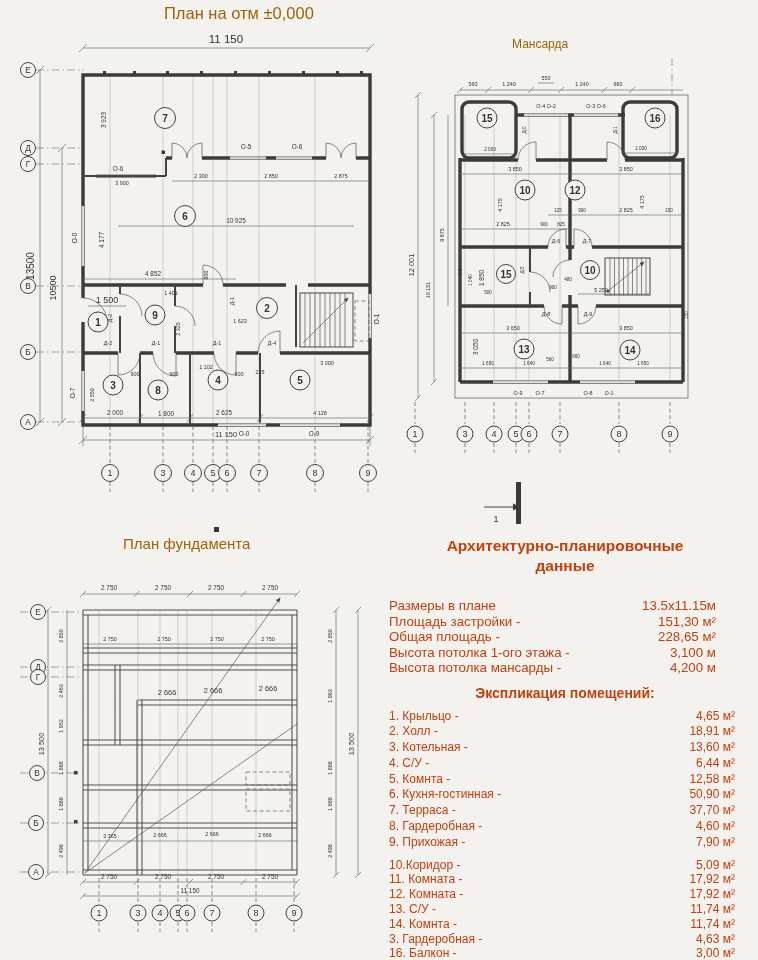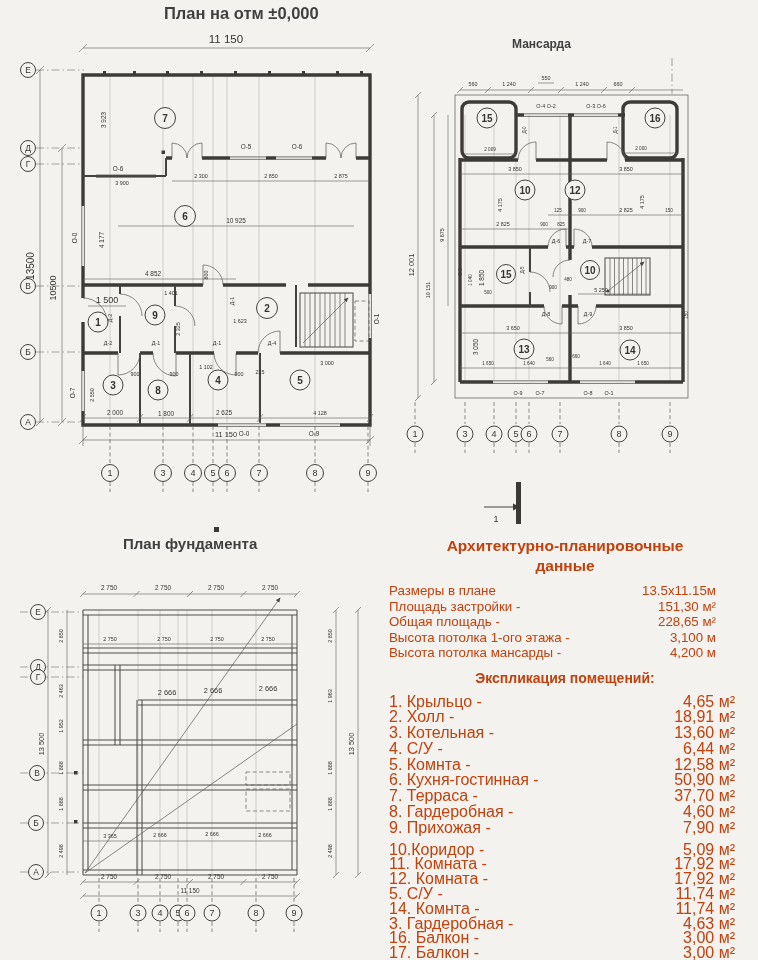--- a/index.html
+++ b/index.html
@@ -1,45 +1,45 @@
 <!DOCTYPE html>
 <html><head>
 <meta charset="utf-8">
 <style>
   html,body{margin:0;padding:0;background:#e8e6e2;}
   .page{position:relative;width:758px;height:960px;background:#f3f2ef;overflow:hidden;
         font-family:"Liberation Sans",sans-serif;color:#2b2926;}
-  .ptitle{position:absolute;font-weight:bold;white-space:nowrap;color:#404040;}
+  .ptitle{position:absolute;font-weight:normal;white-space:nowrap;color:#a16207;}
   svg{position:absolute;overflow:visible;}
   svg text{font-family:"Liberation Sans",sans-serif;fill:#35332f;text-anchor:middle;}
   .t45{font-size:4.6px;} .t5{font-size:5.4px;} .t6{font-size:6.4px;} .t7{font-size:7.4px;}
   .t8{font-size:8.4px;} .t9{font-size:9px;} .t10{font-size:10px;} .t11{font-size:11.5px;}
   .rm{font-size:10px;font-weight:bold;}
   .w3{stroke:#3d3b38;stroke-width:3.4;fill:none;stroke-linecap:butt;}
   .w2{stroke:#44423e;stroke-width:2;fill:none;}
   .w1{stroke:#504e4a;stroke-width:1.05;fill:none;}
   .ln{stroke:#5a5853;stroke-width:0.7;fill:none;}
   .fln{stroke:#9b9995;stroke-width:0.4;fill:none;}
   .dim{stroke:#5d5b56;stroke-width:0.6;fill:none;}
   .dd{stroke:#6e6c68;stroke-width:0.6;stroke-dasharray:8 3 1.5 3;fill:none;}
   .dsh{stroke:#5d5b56;stroke-width:0.7;stroke-dasharray:4 2.6;fill:none;}
   .gap{stroke:#f3f2ef;stroke-width:4.6;fill:none;}
   .win{stroke:#55534e;stroke-width:0.8;fill:none;}
   .bub{fill:#f3f2ef;stroke:#45433f;stroke-width:1;}
   .sq{fill:#3d3b38;}
   
   .info{position:absolute;left:389px;top:536px;width:352px;color:#c2410c;}
   .info-title{font-size:15.5px;font-weight:bold;text-align:center;line-height:20px;}
-  .params{margin-top:7px;}
+  .params{margin-top:22px;}
   .prow{display:flex;font-size:13.3px;line-height:15.5px;}
   .pval{margin-left:auto;padding-right:25px;white-space:nowrap;}
   .expl{margin-top:9px;font-weight:bold;font-size:14px;text-align:center;}
   .rooms1{margin-top:8px;}
   .rooms2{margin-top:7px;}
-  .rrow{display:flex;font-size:16px;line-height:15.8px;}
+  .rrow{display:flex;font-size:12px;line-height:15.8px;}
   .rooms2 .rrow{line-height:14.8px;}
   .rarea{margin-left:auto;padding-right:6px;white-space:nowrap;}
   .sqmark{position:absolute;width:5px;height:5px;background:#3a3834;}
 </style>
 </head>
 <body>
 
 <div class="page">
 
   <div class="ptitle" style="left:164px;top:4px;font-size:16.5px;">План на отм ±0,000</div>
@@ -564,21 +564,21 @@
         </div>
       <div class="rrow">
           <span>11. Комната  -</span>
           <span class="rarea">17,92 м²</span>
         </div>
       <div class="rrow">
           <span>12. Комната -</span>
           <span class="rarea">17,92 м²</span>
         </div>
       <div class="rrow">
-          <span>5. С/У  -</span>
+          <span>13. С/У  -</span>
           <span class="rarea">11,74 м²</span>
         </div>
       <div class="rrow">
           <span>14. Комнта  -</span>
           <span class="rarea">11,74 м²</span>
         </div>
       <div class="rrow">
           <span>3. Гардеробная  -</span>
           <span class="rarea">4,63 м²</span>
         </div>

